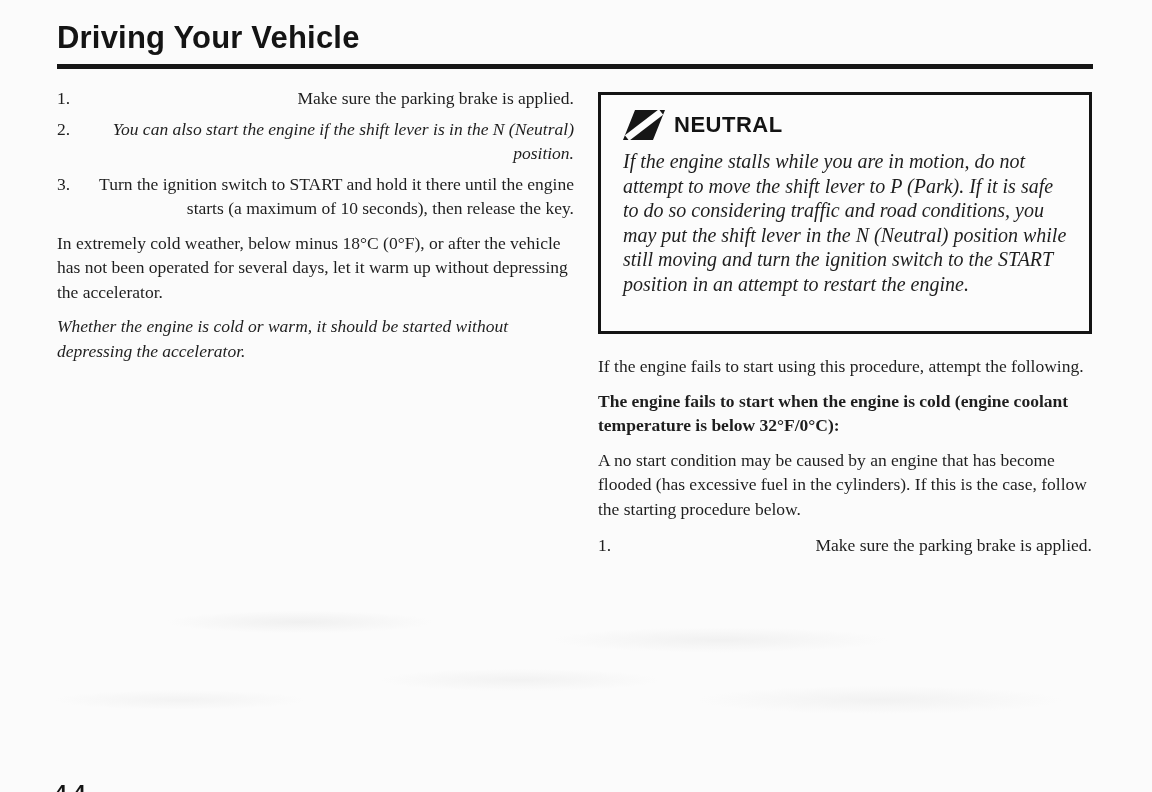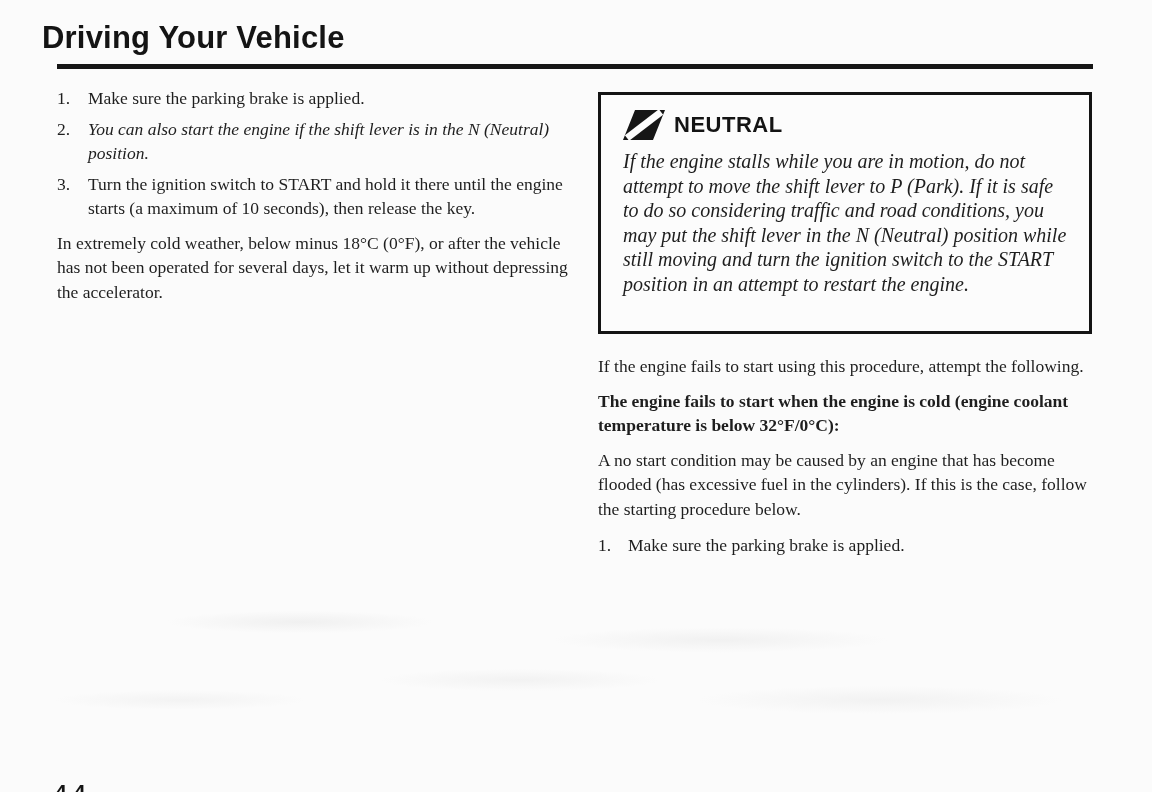--- a/index.html
+++ b/index.html
@@ -19,41 +19,41 @@
     position: absolute; inset: 0; pointer-events: none;
     background:
       radial-gradient(190px 16px at 300px 622px, #f0f0f0 0%, rgba(240,240,240,0) 70%),
       radial-gradient(240px 18px at 720px 640px, #f1f1f1 0%, rgba(241,241,241,0) 70%),
       radial-gradient(200px 16px at 520px 680px, #f2f2f2 0%, rgba(242,242,242,0) 70%),
       radial-gradient(260px 20px at 880px 700px, #f2f2f2 0%, rgba(242,242,242,0) 70%),
       radial-gradient(180px 14px at 180px 700px, #f3f3f3 0%, rgba(243,243,243,0) 70%);
   }
 
   .chapter-title {
-    position: absolute; left: 42px; top: 20px; margin: 0;
+    position: absolute; left: 57px; top: 20px; margin: 0;
     font-family: "Liberation Sans", "DejaVu Sans", sans-serif;
     font-weight: bold; font-size: 31px; color: #141414;
     letter-spacing: 0.2px;
   }
   .title-rule {
     position: absolute; left: 57px; top: 64px;
     width: 1036px; height: 5px; background: #161616;
   }
 
   .left-col { position: absolute; left: 57px; top: 86px; width: 517px; }
   .section-title {
     margin: 0 0 9px 0;
     font-family: "Liberation Sans", "DejaVu Sans", sans-serif;
     font-weight: bold; font-size: 23px; color: #151515;
   }
 
   .bodytext, .step { font-size: 17.5px; line-height: 24.5px; }
   .step { display: flex; margin: 0 0 6px 0; }
   .step .num { flex: 0 0 31px; }
-  .step .stext { flex: 1; }
+  .step .stext { flex: 1; text-align: right; }
   .step p { margin: 0; }
   .step p + p { margin-top: 10px; }
   .em { font-style: italic; }
   b.lead { font-weight: bold; }
 
   .para { margin: 10px 0 0 0; }
 
   .right-col { position: absolute; left: 598px; top: 92px; width: 494px; }
   .caution-box {
     box-sizing: border-box;
@@ -112,20 +112,21 @@
     </div>
 
     <div class="step">
       <span class="num">3.</span>
       <div class="stext">
         <p>Turn the ignition switch to START and hold it there until the engine starts (a maximum of 10 seconds), then release the key.</p>
       </div>
     </div>
 
     <p class="bodytext para">In extremely cold weather, below minus 18°C (0°F), or after the vehicle has not been operated for several days, let it warm up without depressing the accelerator.</p>
+    <p class="bodytext para em">Whether the engine is cold or warm, it should be started without depressing the accelerator.</p>
   </section>
 
   <section class="right-col">
     <div class="caution-box">
       <div class="caution-head">
         <svg width="42" height="30" viewBox="0 0 42 30" aria-hidden="true">
           <polygon points="12,0 42,0 30,30 0,30" fill="#161616"></polygon>
           <line x1="4" y1="28" x2="38" y2="2" stroke="#fcfcfc" stroke-width="7"></line>
         </svg>
         <span>NEUTRAL</span>

